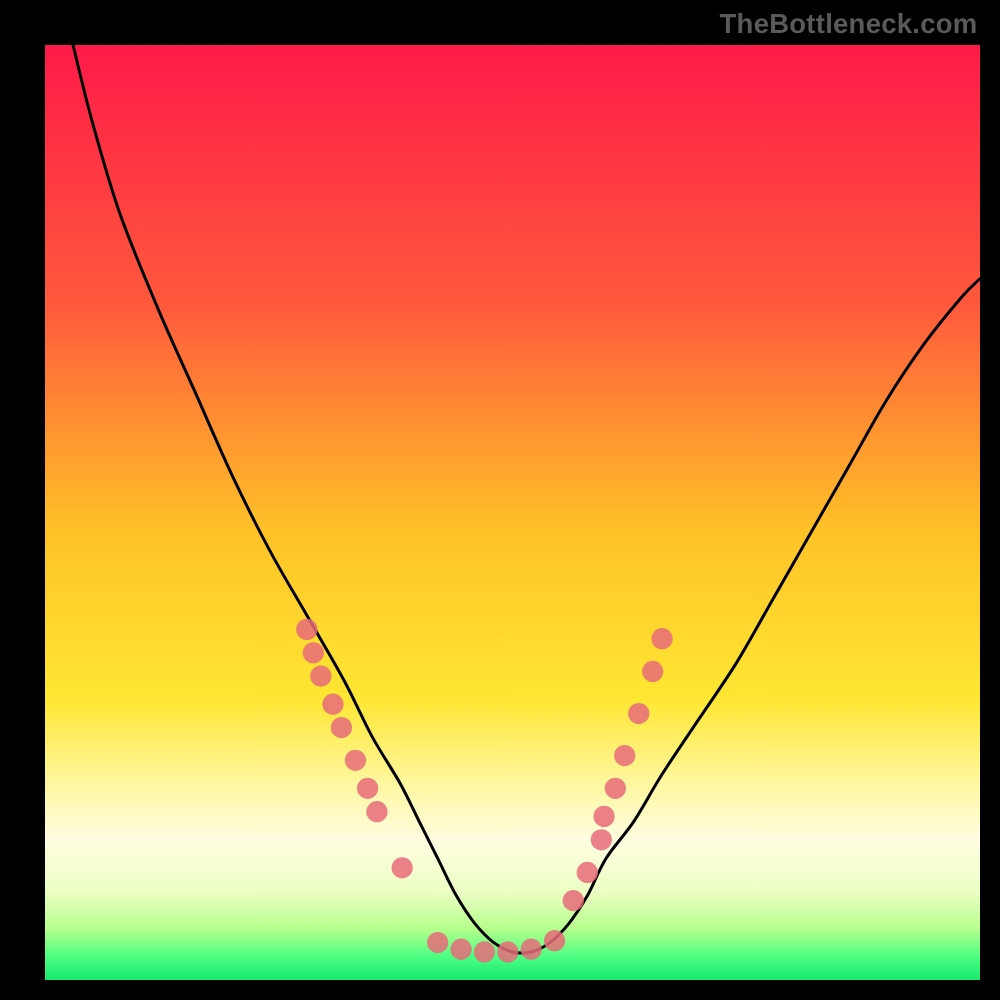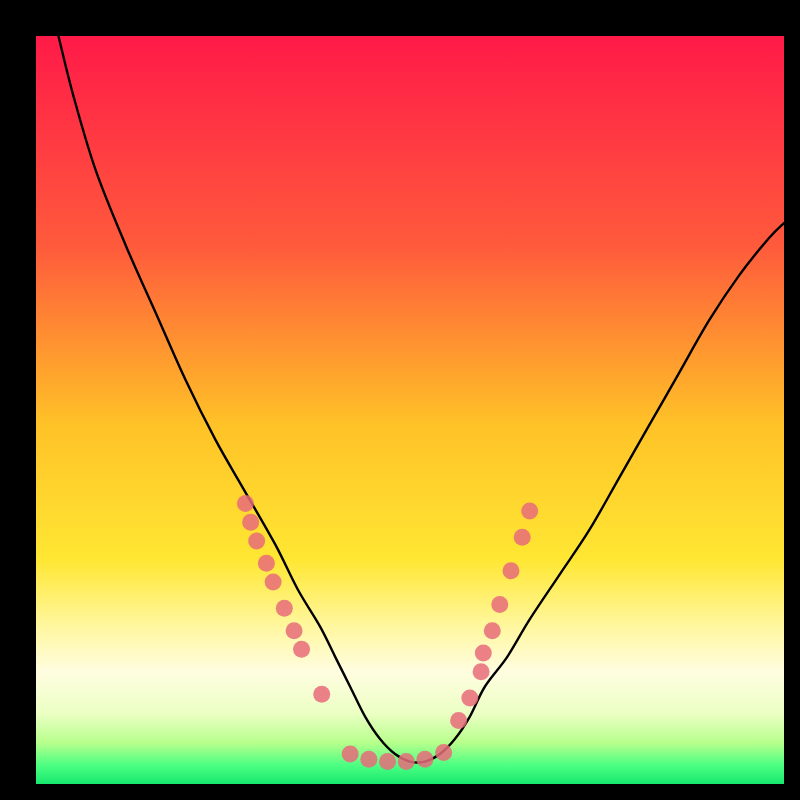--- a/index.html
+++ b/index.html
@@ -31,20 +31,21 @@
     color: #5a5a5a;
     font-size: 22px;
     font-weight: 600;
     letter-spacing: 0.2px;
   }
 </style>
 </head>
 <body>
 
 <div class="frame">
+  <div class="watermark">TheBottleneck.com</div>
   <div class="plot">
     <svg id="chart-svg" width="748" height="748" viewBox="0 0 748 748" preserveAspectRatio="none">
       <defs>
         <linearGradient id="bg-grad" x1="0" y1="0" x2="0" y2="1">
             <stop offset="0.00%" stop-color="#ff1a48"></stop>
             <stop offset="28.00%" stop-color="#ff5a3c"></stop>
             <stop offset="52.00%" stop-color="#ffc227"></stop>
             <stop offset="70.00%" stop-color="#ffe733"></stop>
             <stop offset="79.00%" stop-color="#fff7a0"></stop>
             <stop offset="85.00%" stop-color="#fffde0"></stop>

